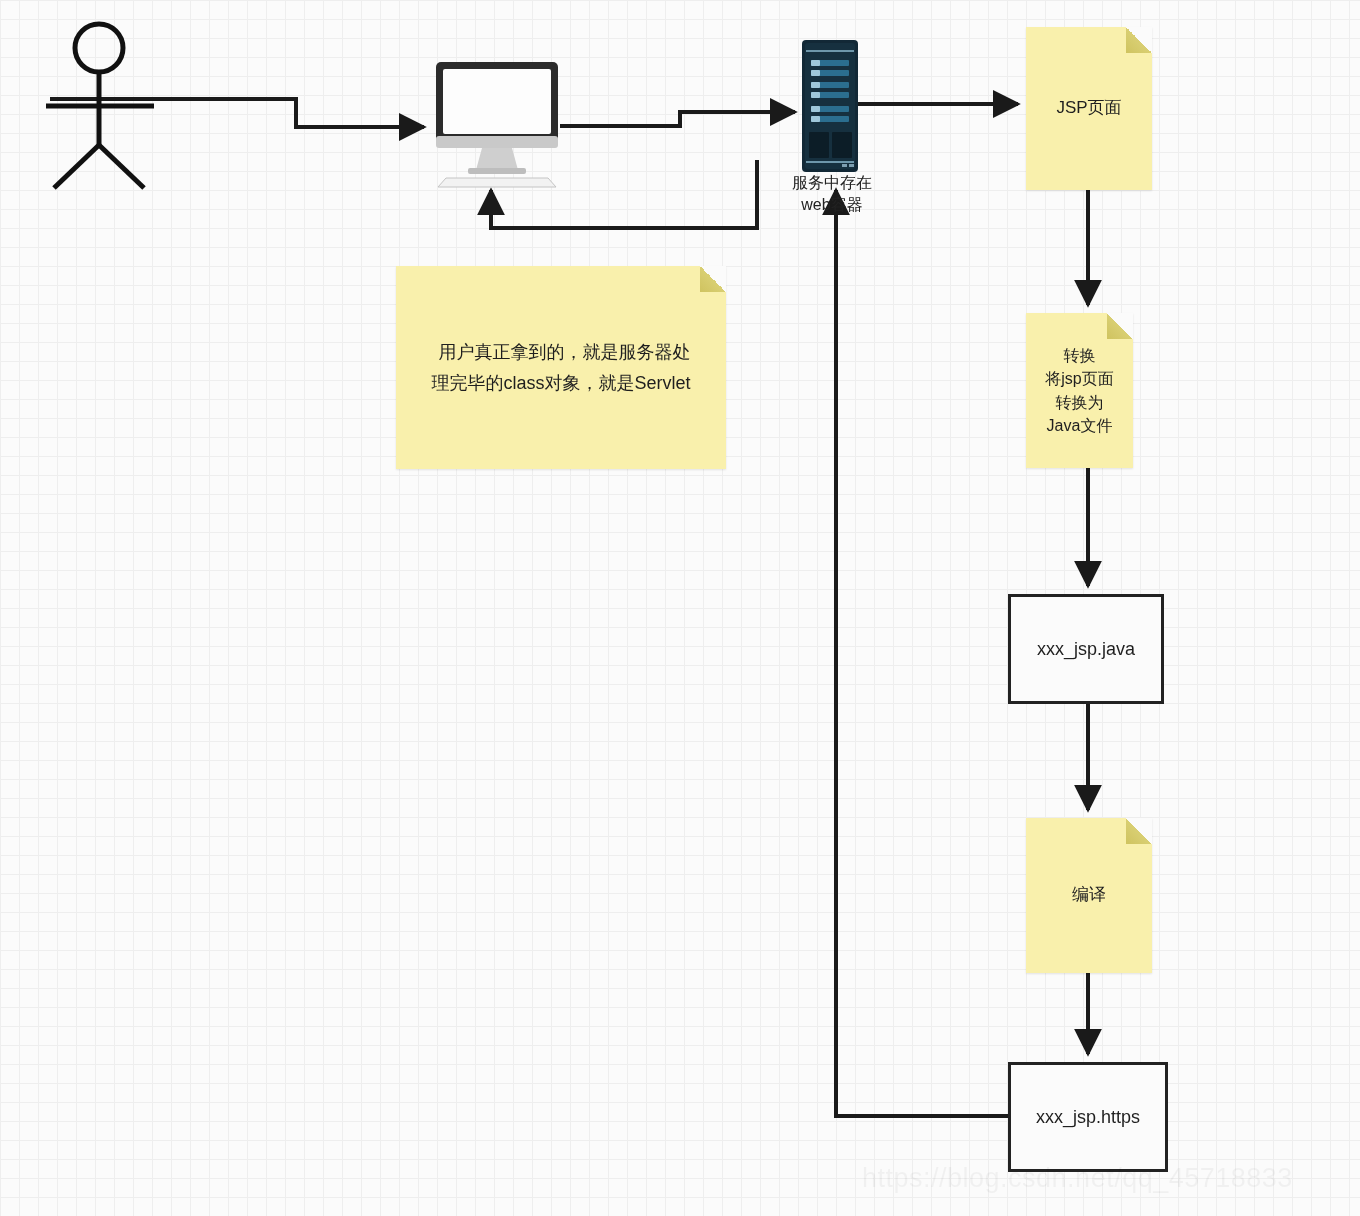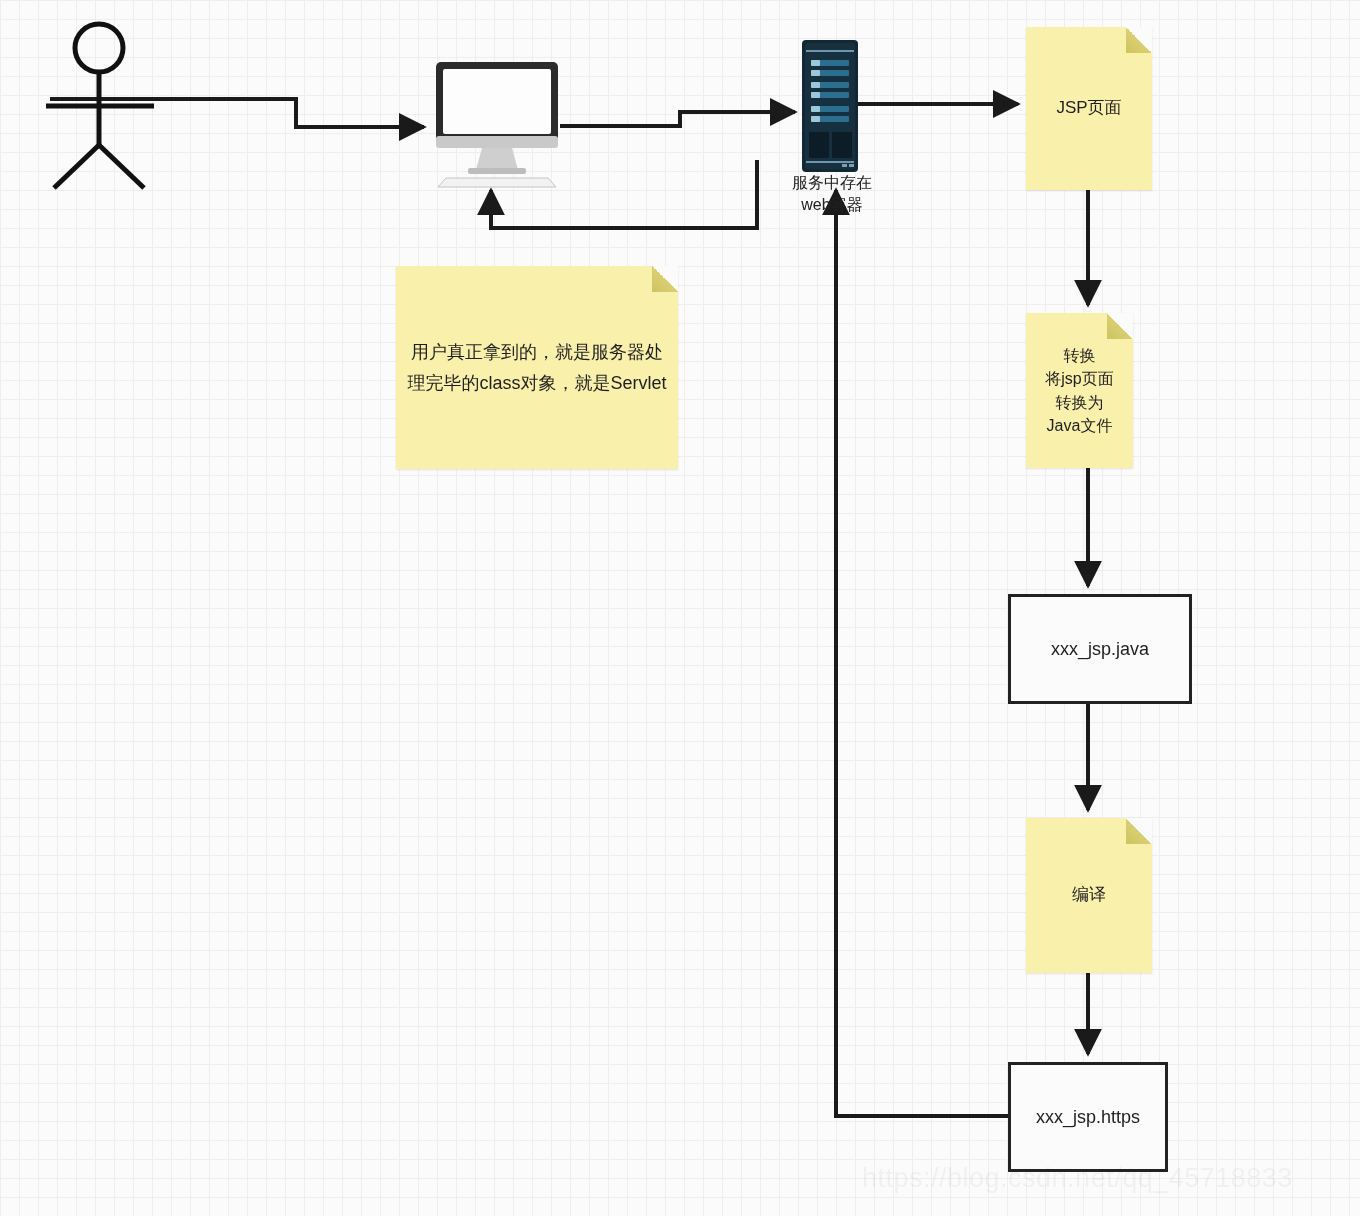--- a/index.html
+++ b/index.html
@@ -53,34 +53,34 @@
     position: absolute;
     top: 0;
     right: 0;
     width: 26px;
     height: 26px;
     background: linear-gradient(225deg, #fbfbfb 0%, #fbfbfb 50%, #d9cf73 50%, #cfc35f 100%);
   }
   .note-jsp      { left: 1026px; top: 27px;  width: 126px; height: 163px; }
   .note-convert  { left: 1026px; top: 313px; width: 107px; height: 155px; font-size: 16px; }
   .note-compile  { left: 1026px; top: 818px; width: 126px; height: 155px; }
-  .note-big      { left: 396px;  top: 266px; width: 282px; height: 203px; font-size: 18px; line-height: 1.7; }
+  .note-big      { left: 396px;  top: 266px; width: 330px; height: 203px; font-size: 18px; line-height: 1.7; text-align: right; }
   
   .rectbox {
     position: absolute;
     background: #fbfbfb;
     border: 3px solid #222222;
     box-sizing: border-box;
     display: flex;
     align-items: center;
     justify-content: center;
     font-size: 18px;
     color: #1f1f1f;
   }
-  .box-java  { left: 1008px; top: 594px;  width: 184px; height: 110px; }
+  .box-java  { left: 1008px; top: 594px;  width: 156px; height: 110px; }
   .box-class { left: 1008px; top: 1062px; width: 160px; height: 110px; }
   
   .actor { position: absolute; left: 44px; top: 20px; width: 110px; height: 170px; }
   
   .monitor { position: absolute; left: 432px; top: 60px; width: 130px; height: 128px; }
   
   .server { position: absolute; left: 802px; top: 40px; width: 56px; height: 132px; }
   .server-label {
     position: absolute;
     left: 762px; top: 172px;

